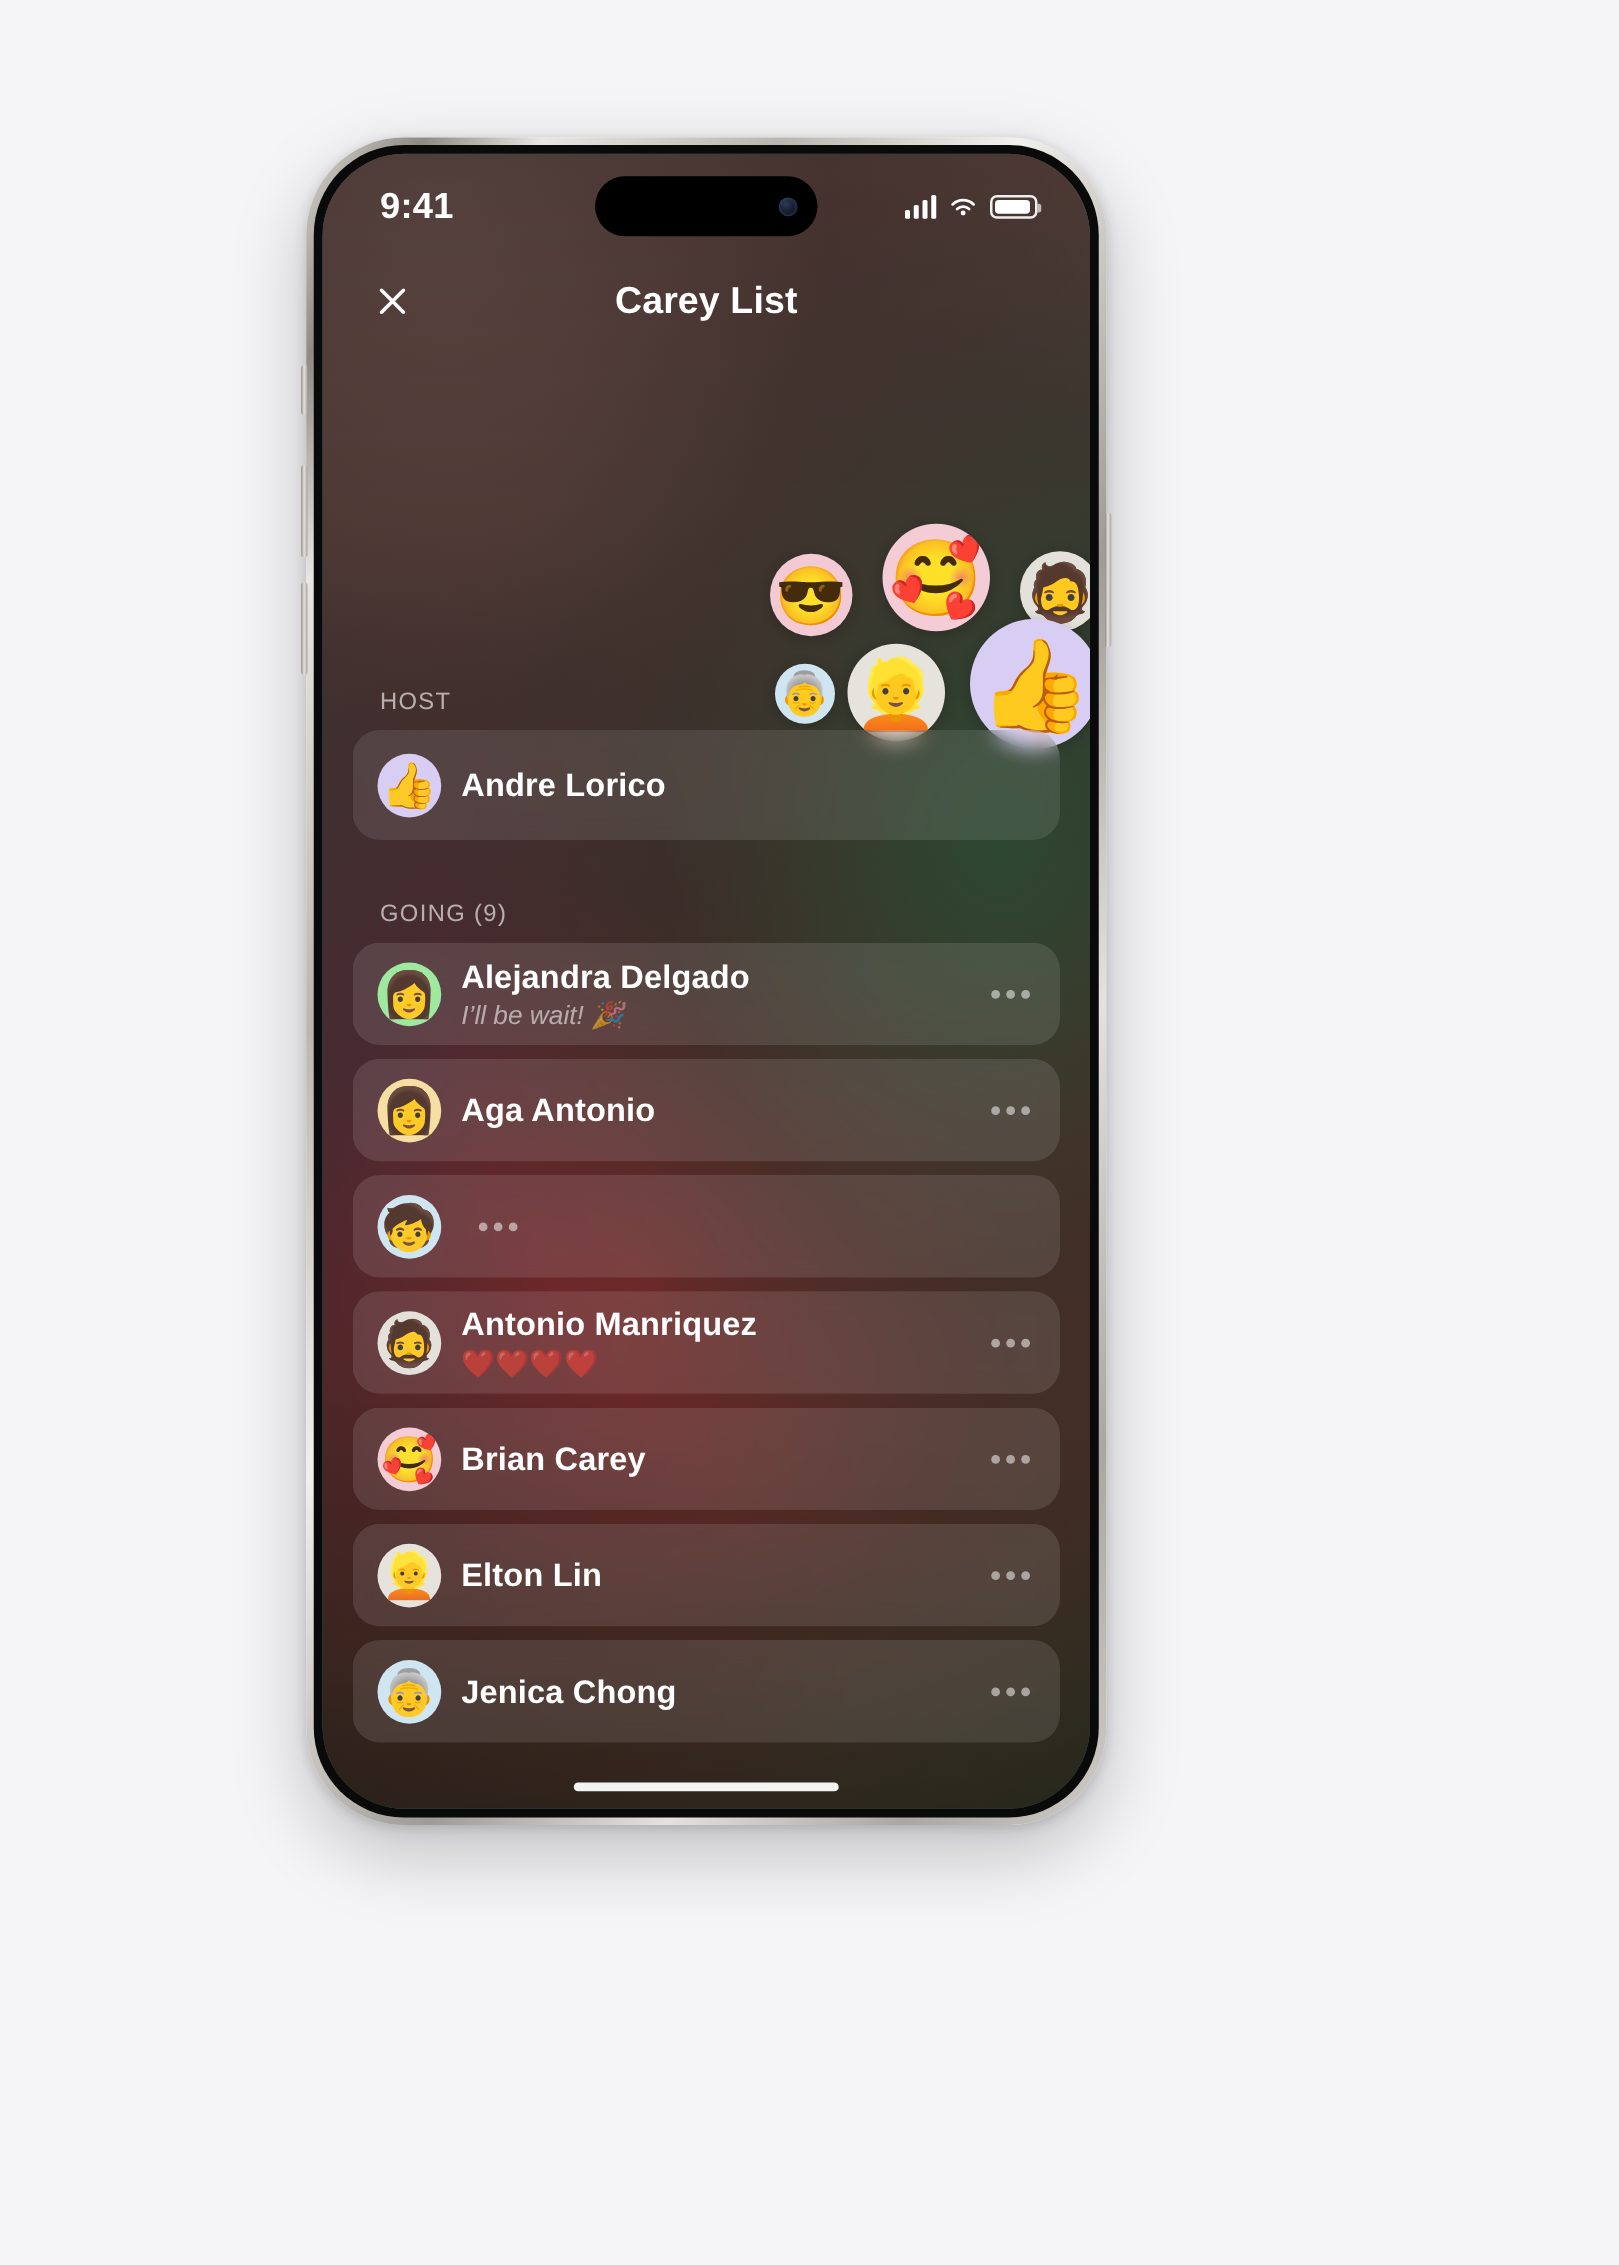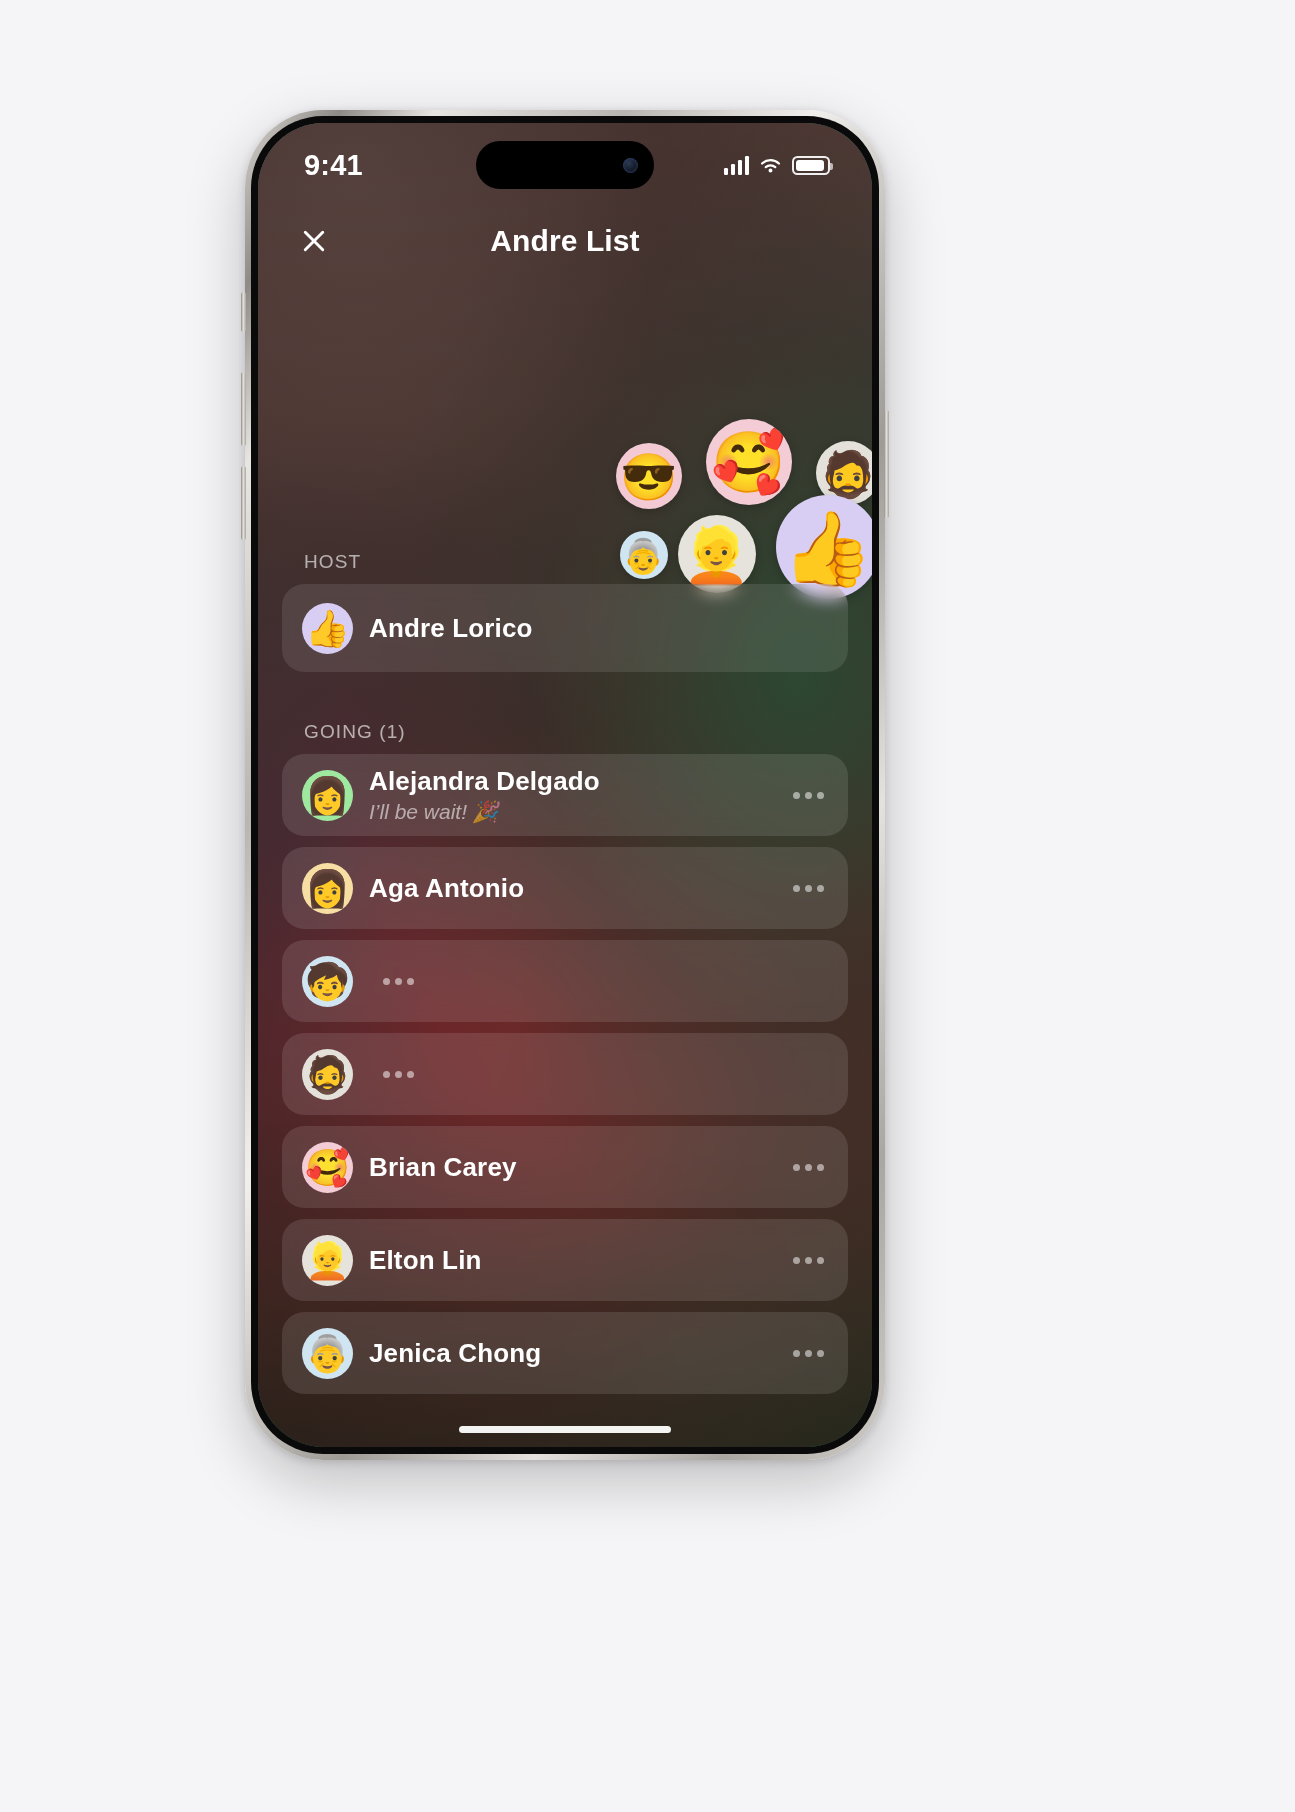--- a/index.html
+++ b/index.html
@@ -286,21 +286,21 @@
       <div class="dynamic-island">
         <div class="di-camera"></div>
       </div>
 
       <div class="nav-bar">
         <div class="nav-close">
           <svg width="30" height="30" viewBox="0 0 24 24">
             <path d="M5 5 L19 19 M19 5 L5 19" stroke="#fff" stroke-width="2.3" stroke-linecap="round"></path>
           </svg>
         </div>
-        <div class="nav-title">Andre List</div>
+        <div class="nav-title">Carey List</div>
       </div>
 
       <div class="avatar-cloud" id="avatar-cloud">
           <div class="cloud-av" style="width: 66px; height: 66px; left: 358px; top: 124px; background: rgb(243, 201, 212);">
             <span class="glyph" style="font-size: 46px;">😎</span>
           </div>
           <div class="cloud-av" style="width: 86px; height: 86px; left: 448px; top: 100px; background: rgb(244, 204, 214);">
             <span class="glyph" style="font-size: 60px;">🥰</span>
           </div>
           <div class="cloud-av" style="width: 64px; height: 64px; left: 558px; top: 122px; background: rgb(227, 225, 218);">
@@ -323,21 +323,21 @@
             <div class="guest-card host">
               <div class="row-avatar" style="background: rgb(216, 205, 242);">
                 <span class="glyph" style="font-size: 36px;">👍</span>
               </div>
               <div class="row-text">
                 <div class="row-name">Andre Lorico</div>
               </div>
             </div>
           </div>
 
-        <div class="section-label going">GOING (1)</div>
+        <div class="section-label going">GOING (9)</div>
         <div id="going-list">
             <div class="guest-card">
               <div class="row-avatar" style="background: rgb(159, 232, 160);">
                 <span class="glyph" style="font-size: 36px;">👩</span>
               </div>
               <div class="row-text">
                 <div class="row-name">Alejandra Delgado</div>
                 <div class="row-msg">I’ll be wait! 🎉</div>
               </div>
               <div class="row-more">
@@ -365,20 +365,24 @@
               </div>
               <div class="row-more">
                 <i></i>
                 <i></i>
                 <i></i>
               </div>
             </div>
             <div class="guest-card">
               <div class="row-avatar" style="background: rgb(227, 225, 218);">
                 <span class="glyph" style="font-size: 36px;">🧔</span>
+              </div>
+              <div class="row-text">
+                <div class="row-name">Antonio Manriquez</div>
+                <div class="row-msg emoji-only">❤️❤️❤️❤️</div>
               </div>
               <div class="row-more">
                 <i></i>
                 <i></i>
                 <i></i>
               </div>
             </div>
             <div class="guest-card">
               <div class="row-avatar" style="background: rgb(244, 204, 214);">
                 <span class="glyph" style="font-size: 36px;">🥰</span>

